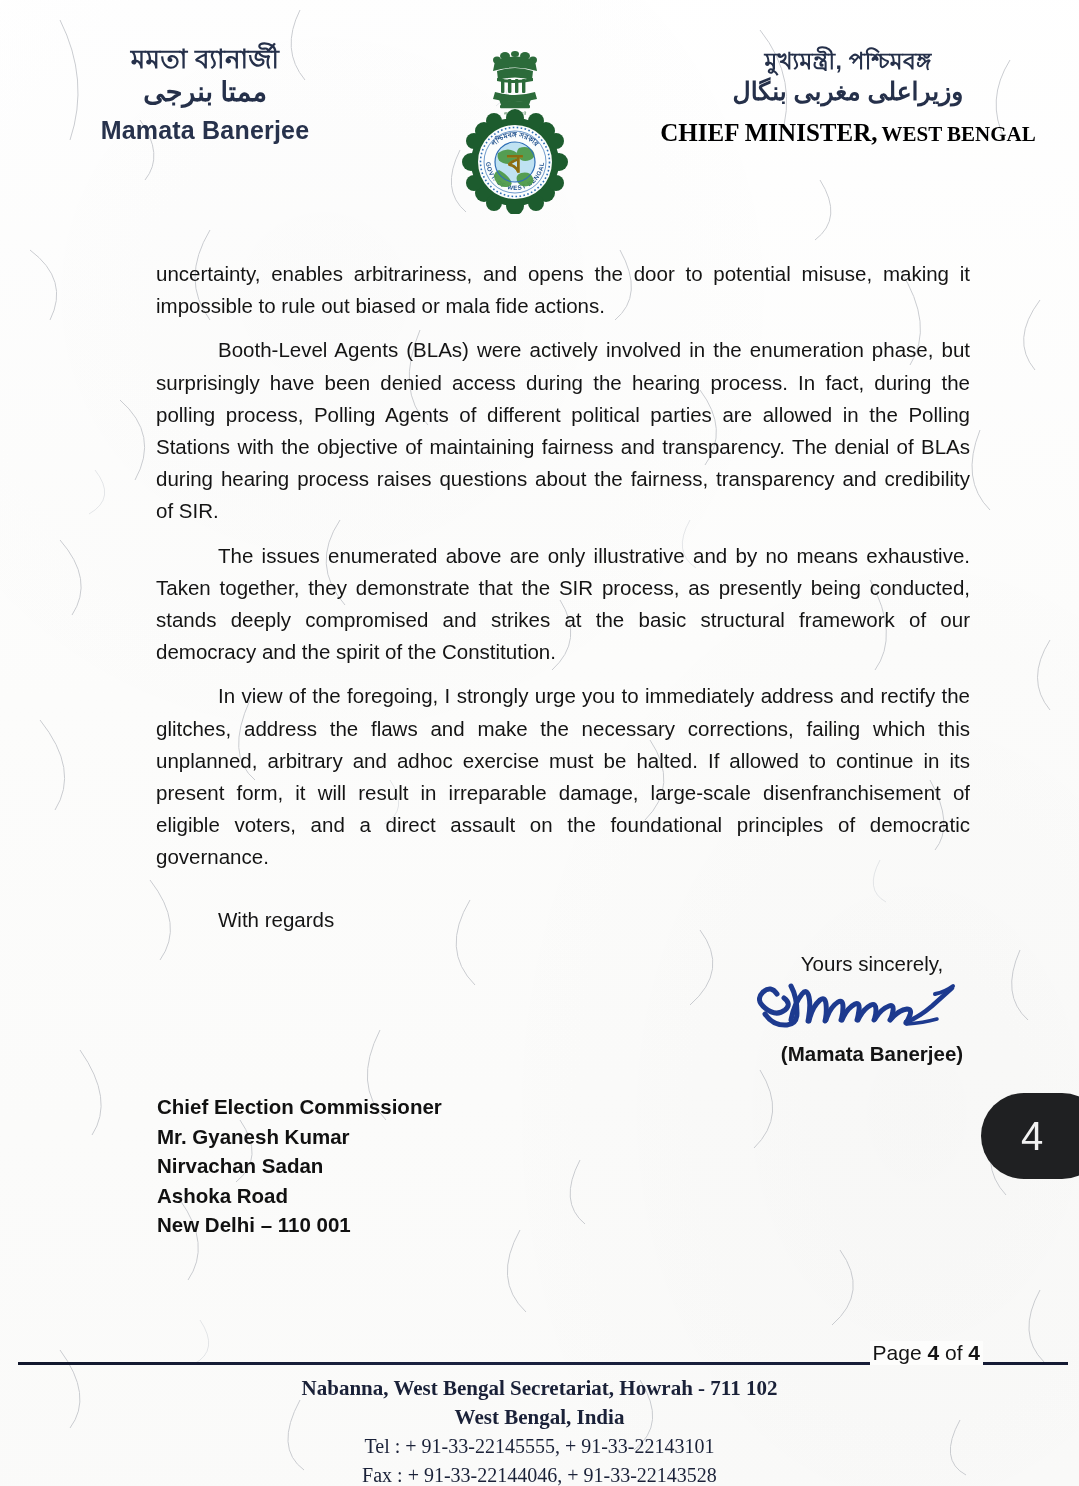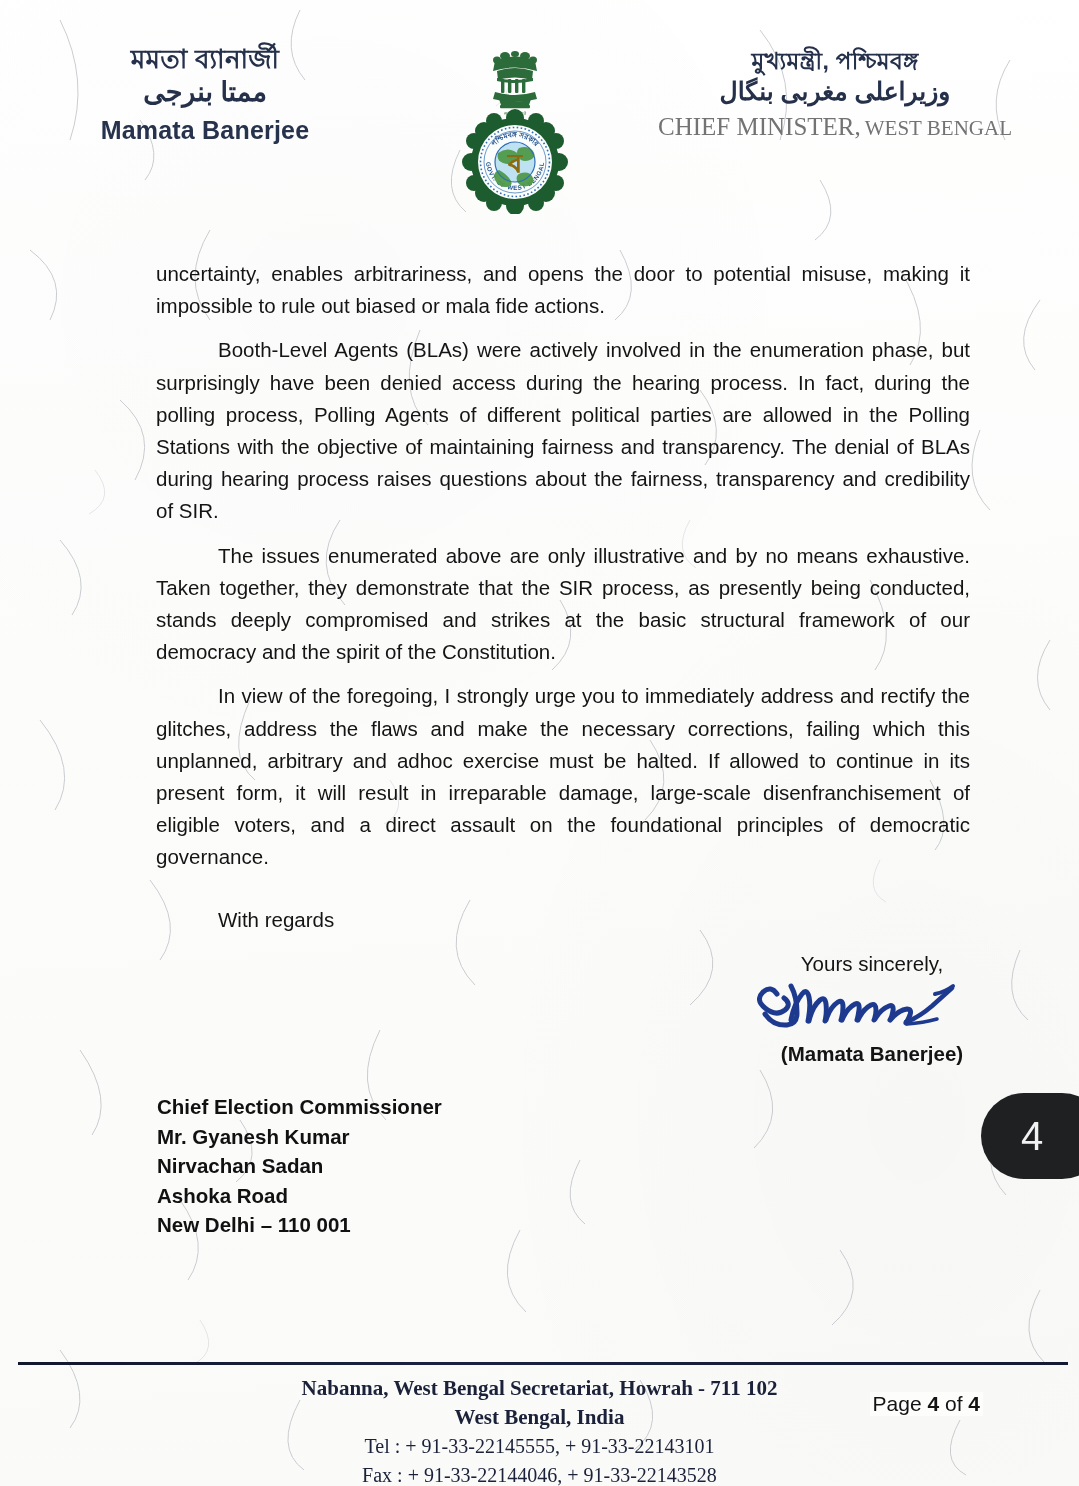--- a/index.html
+++ b/index.html
@@ -50,31 +50,31 @@
   .name-urdu {
     font-size: 27px; font-weight: 600; line-height: 1.25;
     direction: rtl; margin-top: 1px;
   }
   .name-en {
     font-size: 25px; font-weight: 700; margin-top: 7px;
     letter-spacing: 0.2px; color: #27324c;
   }
 
   #header-right {
-    right: 34px; top: 48px; width: 420px;
+    right: 21px; top: 48px; width: 420px;
     text-align: center;
     color: #25304a;
   }
   #header-right .name-beng { font-size: 23px; }
   #header-right .name-hindi { font-size: 24px; }
   #header-right .name-urdu { font-size: 25px; }
   .title-en {
     font-family: "Liberation Serif", serif;
-    font-weight: 400; color: #737373;
-    margin-top: 6px; white-space: nowrap;
+    font-weight: 700; color: #000000;
+    margin-top: 12px; white-space: nowrap;
   }
   .title-en .big { font-size: 25px; }
   .title-en .small { font-size: 21px; }
 
   
   #emblem { left: 455px; top: 34px; width: 120px; height: 180px; }
 
   
   #body-text {
     left: 156px; top: 258px; width: 814px;
@@ -122,21 +122,21 @@
   #page-badge span {
     color: #f2f2f2;
     font-size: 40px;
     font-weight: 400;
     margin-right: 22px;
     line-height: 1;
   }
 
   
   #page-of {
-    right: 96px; top: 1392px;
+    right: 96px; top: 1341px;
     font-size: 21px; color: #141414;
     white-space: nowrap;
     background: #fdfdfc;
     padding: 0 3px;
     z-index: 7;
   }
   #page-of b { font-weight: 700; }
 
   #footer-rule {
     left: 18px; top: 1362px; width: 1050px; height: 3px;

